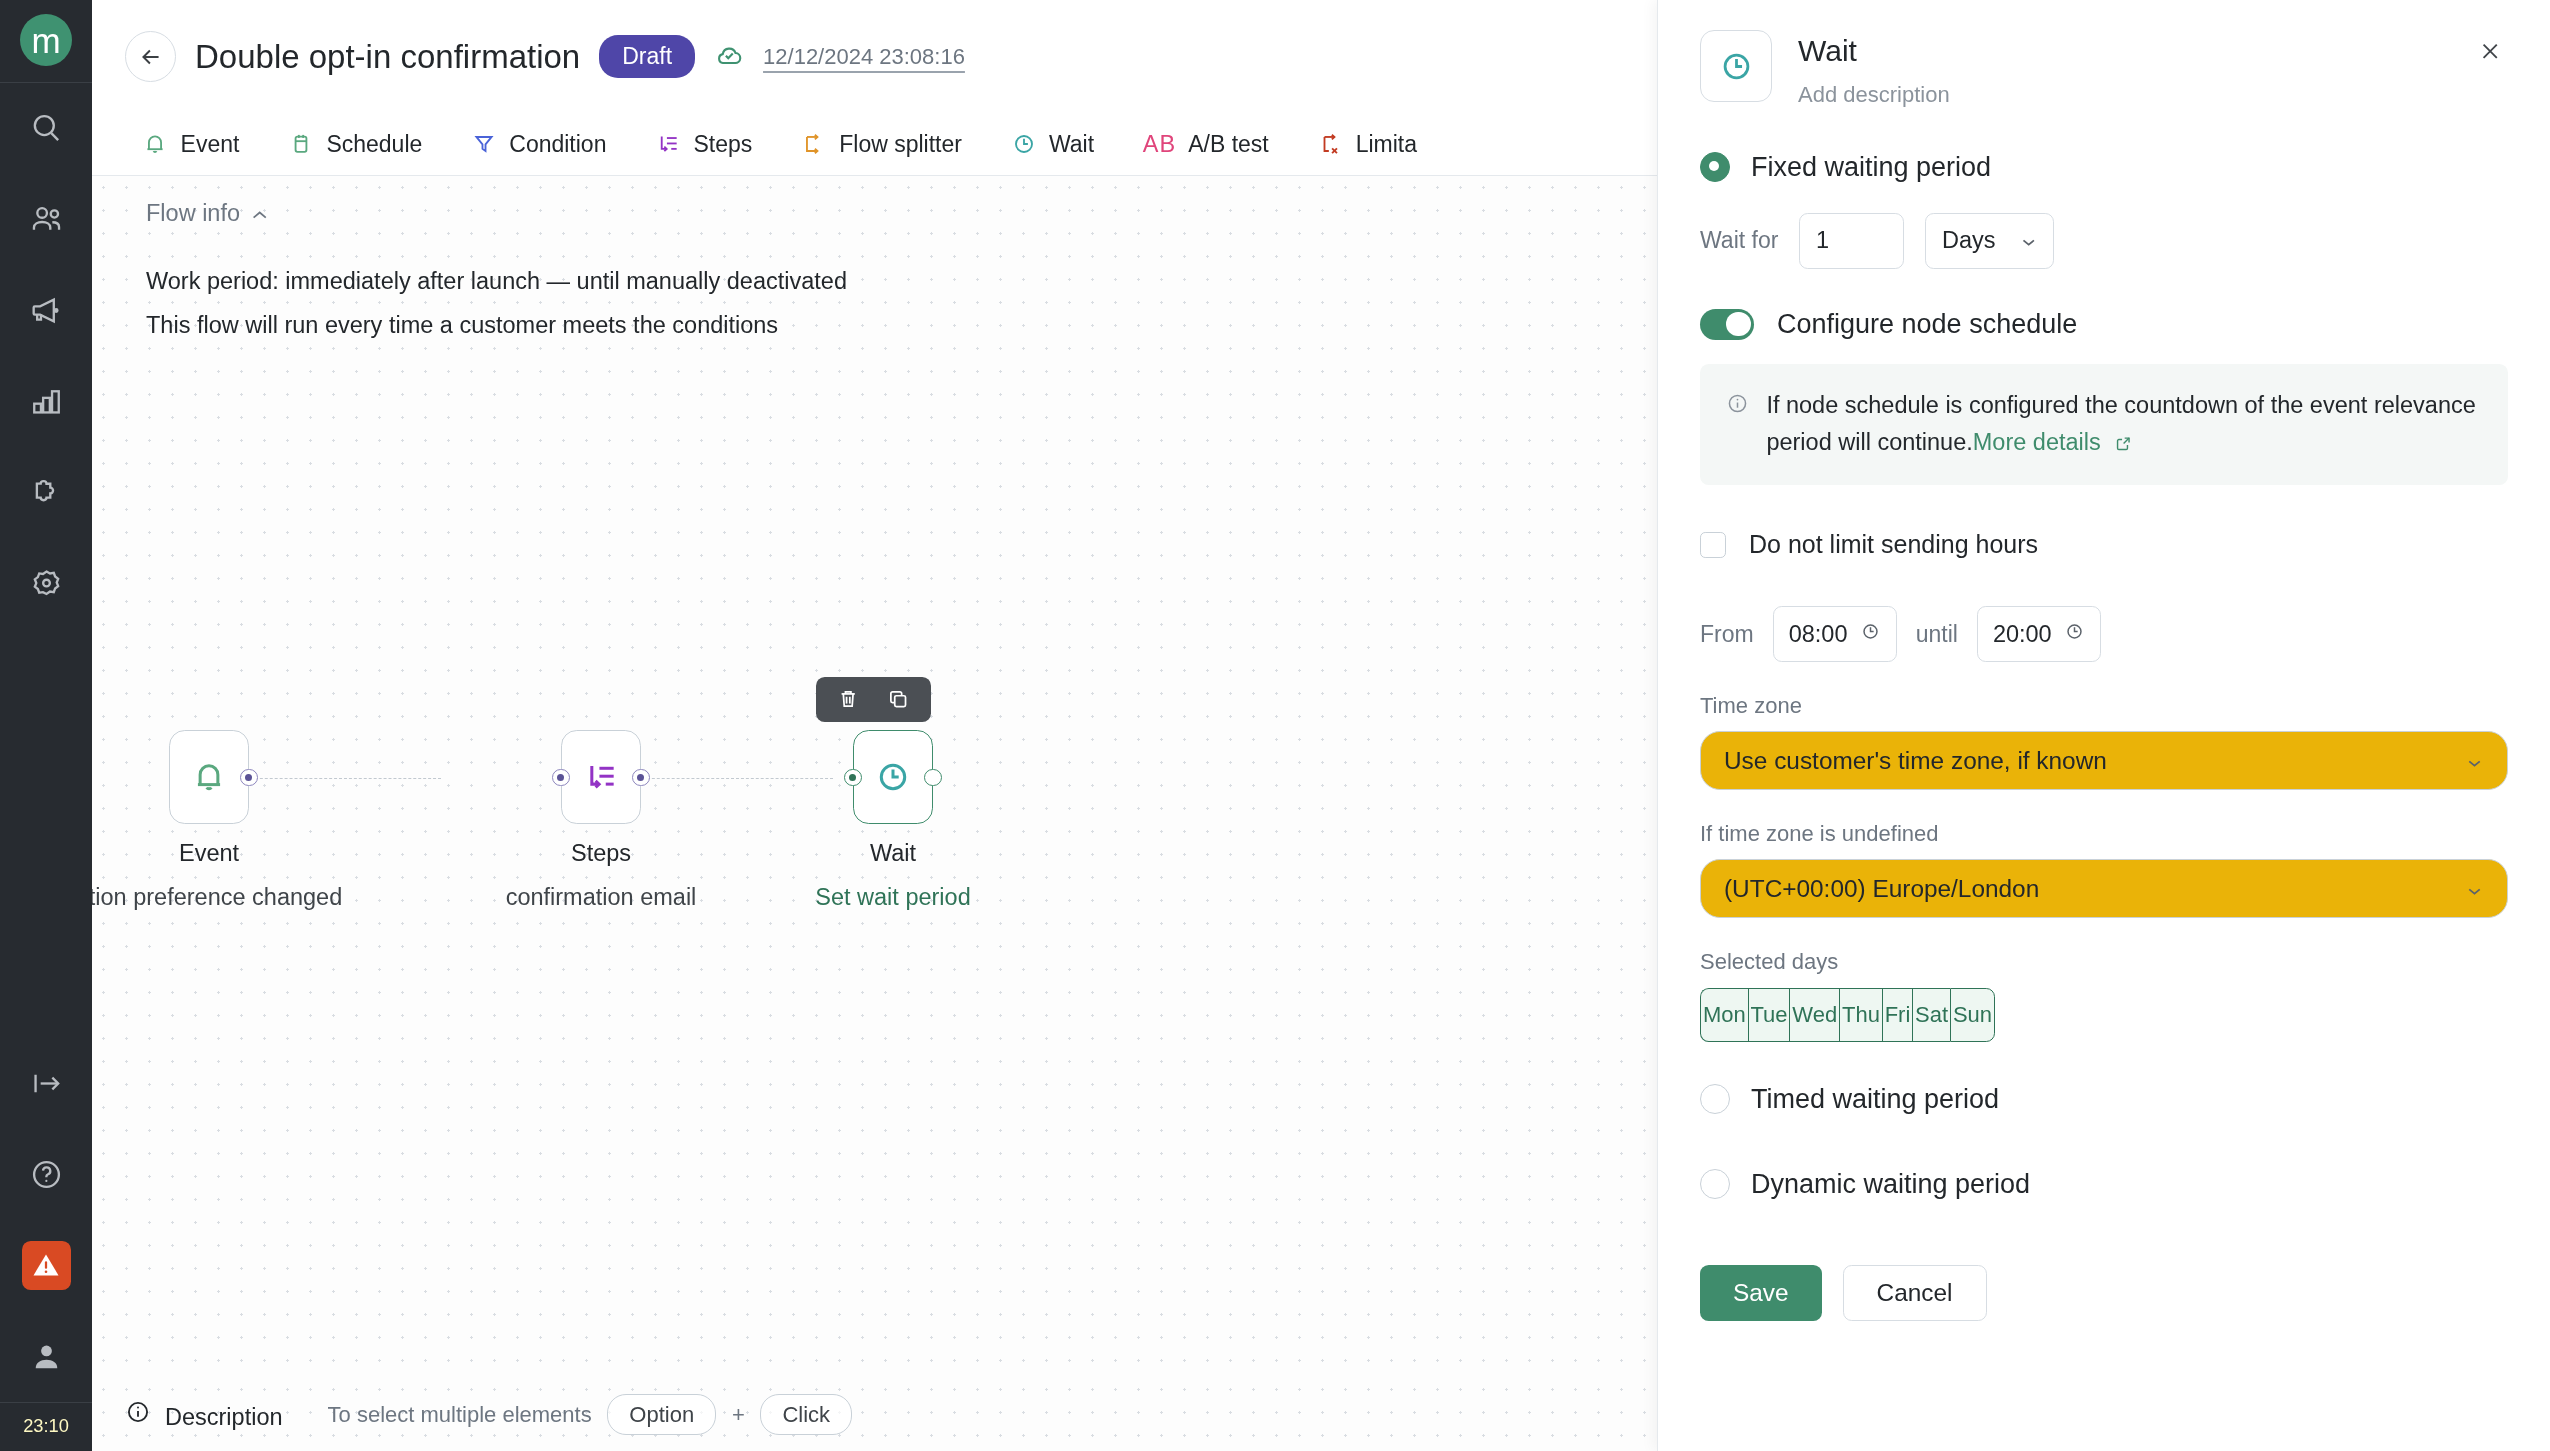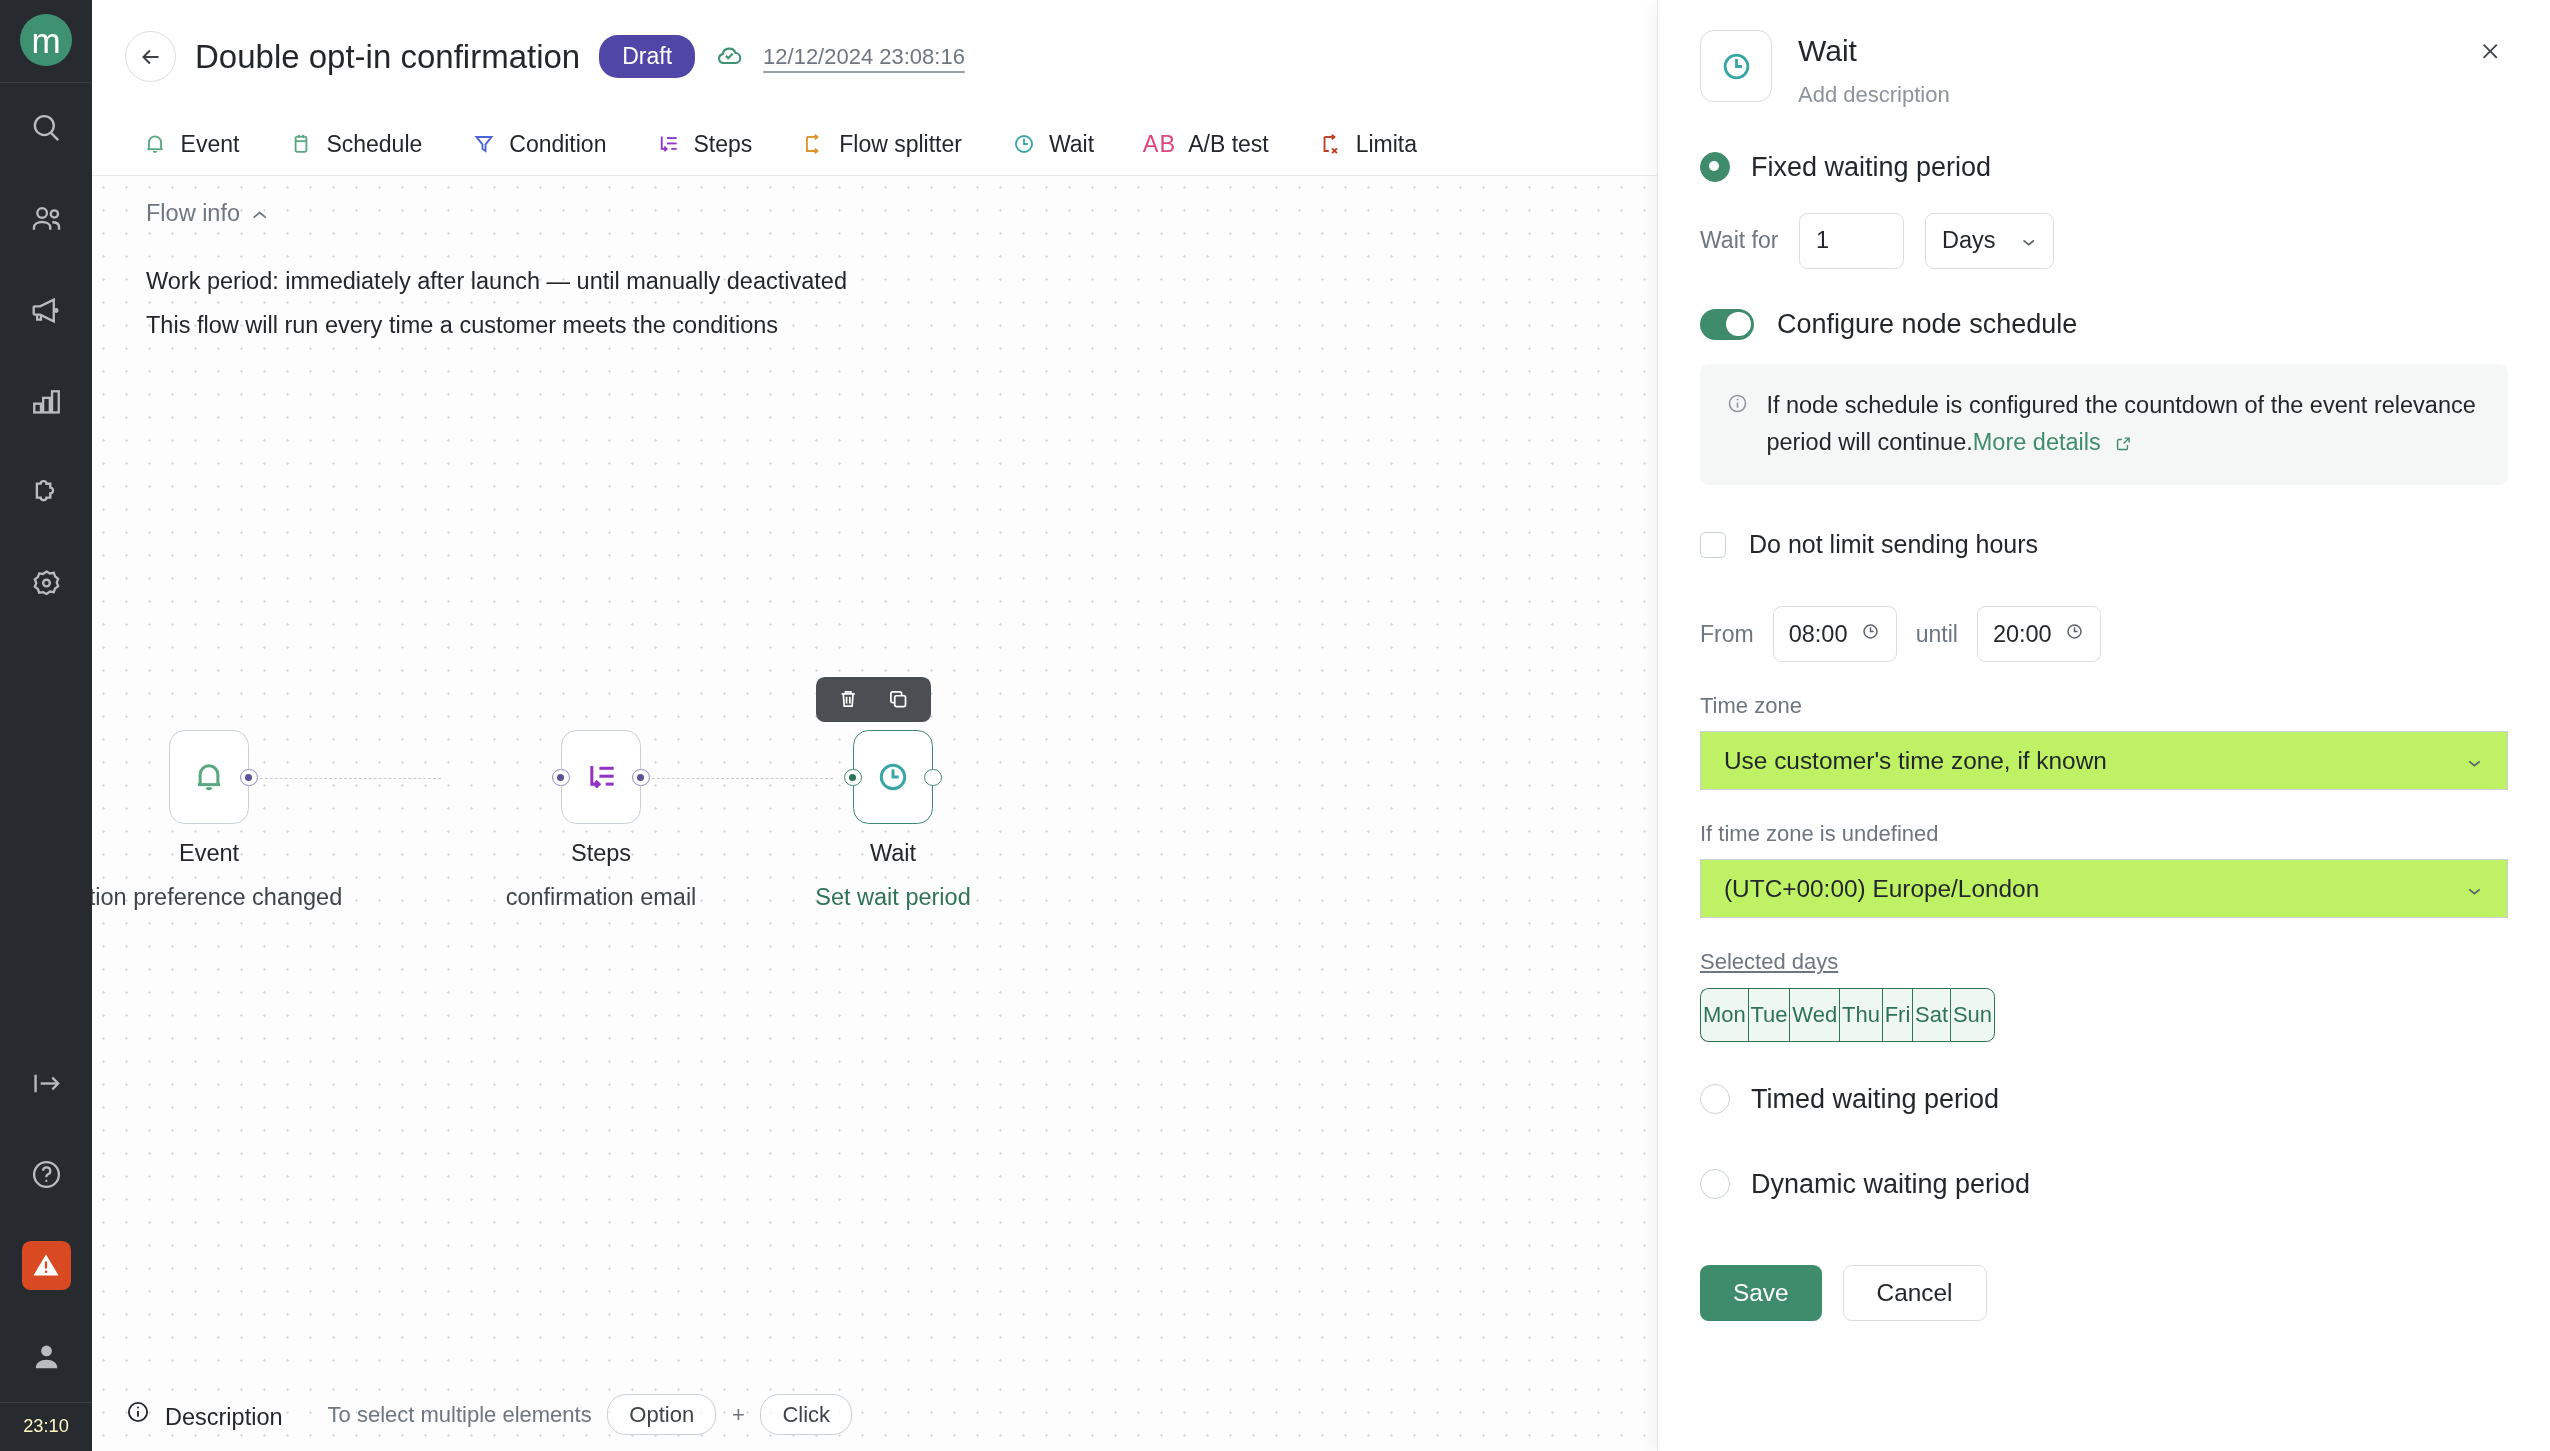--- a/index.html
+++ b/index.html
@@ -228,22 +228,22 @@
   .time-lab { font-size: 23px; color: #6d7681; }
   .time-field {
     width: 124px; height: 56px; border: 0.9px solid #d7dde3; border-radius: 8.7px;
     background: #fff; display: flex; align-items: center; justify-content: center; gap: 12.2px;
     font-size: 23.5px; color: #23272b;
   }
   .time-field svg { stroke: #5b626a; fill: none; stroke-width: 1.7; }
 
   .field-label { font-size: 22px; color: #6d7681; margin-top: 31px; margin-bottom: 12.2px; }
   .select-full {
-    width: 100%; height: 59px; border: 0.9px solid #c9d1d8; border-radius: 0;
-    background: #bef264; display: flex; align-items: center; justify-content: space-between;
+    width: 100%; height: 59px; border: 0.9px solid #c9d1d8; border-radius: 20px;
+    background: #eab308; display: flex; align-items: center; justify-content: space-between;
     padding: 0 23px; font-size: 24.4px; color: #23272b;
   }
 
   .days { display: flex; margin-top: 12.2px; width: 295px; }
   .day {
     flex: 1 1 auto; height: 54px; border: 0.9px solid #2f7357;
     display: flex; align-items: center; justify-content: center;
     font-size: 22px; color: #2f7357; background: #eef7f2; border-right-width: 0;
   }
   .day:first-child { border-radius: 8.7px 0 0 8.7px; }
@@ -636,21 +636,21 @@
     <div class="field-label">If time zone is undefined</div>
     <div class="select-full">
       <span>(UTC+00:00) Europe/London</span>
       <span class="chev">
         <svg width="19" height="12.2" viewBox="0 0 20 14">
             <polyline points="4,5 10,10 16,5" fill="none"></polyline>
           </svg>
       </span>
     </div>
 
-    <div class="field-label" style="margin-bottom:12px;text-decoration:underline;">Selected days</div>
+    <div class="field-label" style="margin-bottom:12px;">Selected days</div>
     <div class="days">
       <div class="day">Mon</div>
       <div class="day">Tue</div>
       <div class="day">Wed</div>
       <div class="day">Thu</div>
       <div class="day">Fri</div>
       <div class="day">Sat</div>
       <div class="day">Sun</div>
     </div>
 

